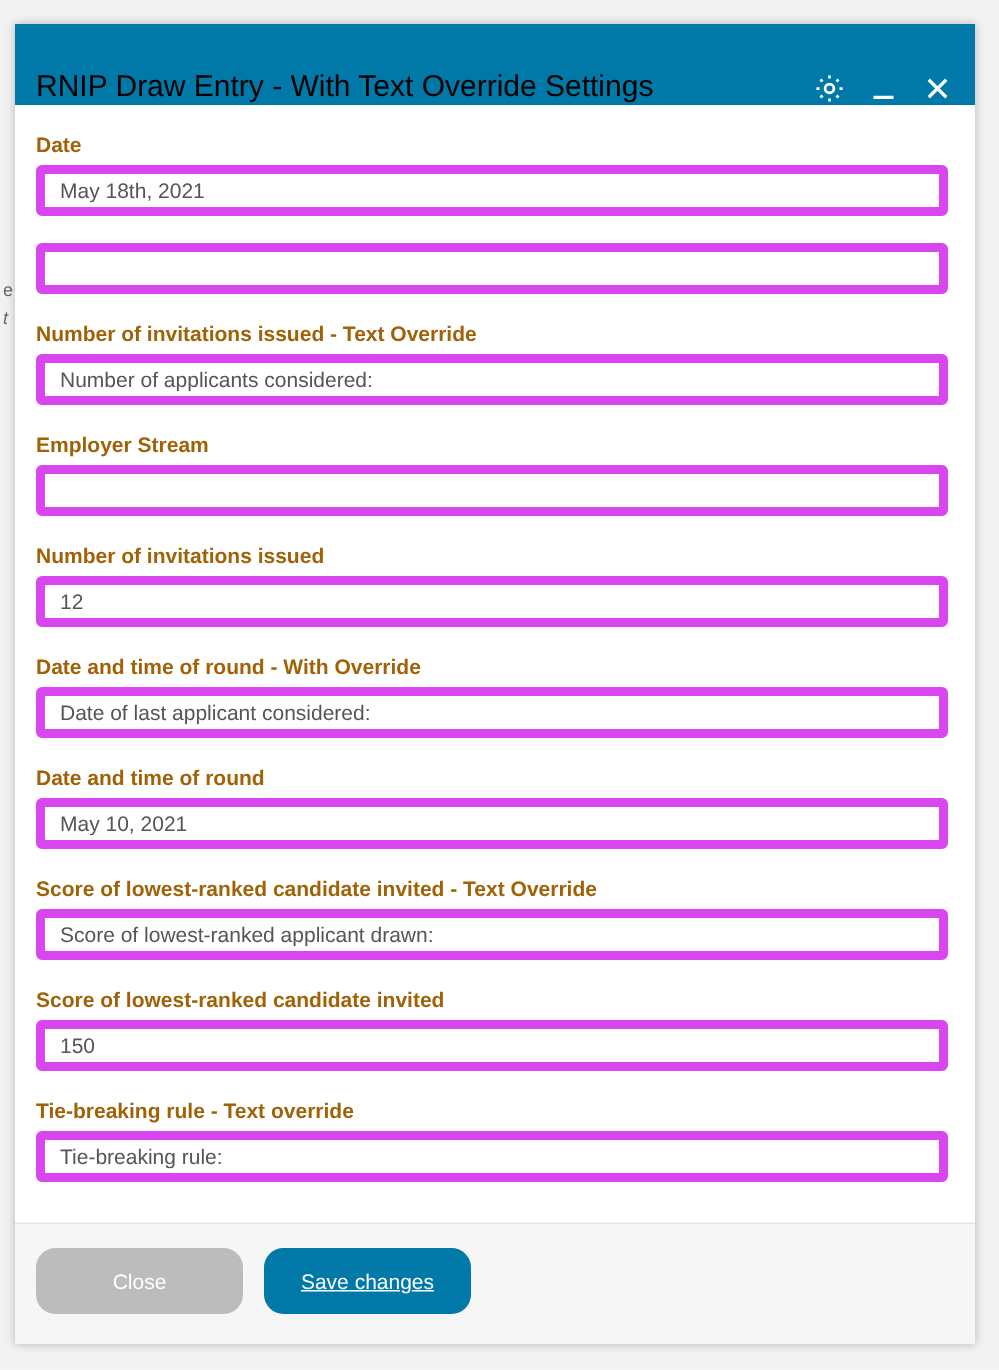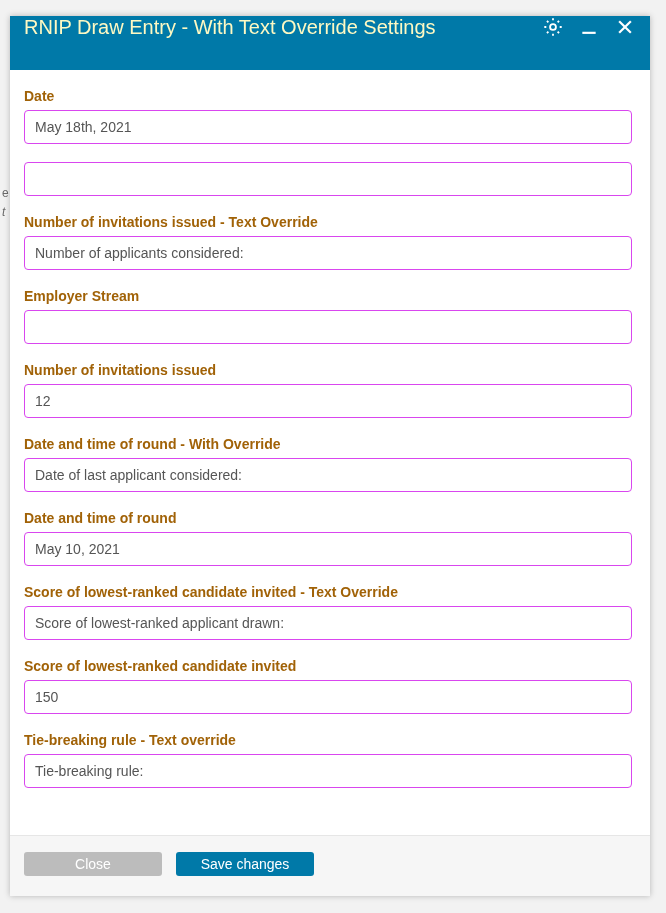--- a/index.html
+++ b/index.html
@@ -16,24 +16,24 @@
     top: 16px;
     width: 640px;
     height: 880px;
     background: #fff;
     box-shadow: 0 0 6px rgba(0,0,0,0.25);
     display: flex;
     flex-direction: column;
   }
   .titlebar {
     background: #0079a8;
-    color: #fef9c3;
+    color: #000000;
     height: 54px;
     display: flex;
-    align-items: flex-start;
+    align-items: flex-end;
     padding: 0 14px 0 14px;
     flex: 0 0 auto;
   }
   .titlebar-title {
     font-size: 20px;
     font-weight: 400;
     flex: 1;
     white-space: nowrap;
   }
   .titlebar-actions {
@@ -67,52 +67,53 @@
   .field-label {
     font-size: 14px;
     color: #a16207;
     font-weight: 600;
     margin-bottom: 6px;
     display: block;
   }
   .text-input {
     width: 100%;
     height: 34px;
-    border: 1px solid #d946ef;
+    border: 6px solid #d946ef;
     border-radius: 4px;
     padding: 4px 10px;
     font-size: 14px;
     color: #555;
     background: #fff;
     font-family: inherit;
   }
   .footer {
     flex: 0 0 auto;
     background: #f6f6f6;
     border-top: 1px solid #e6e6e6;
     padding: 16px 14px 20px 14px;
     display: flex;
     gap: 14px;
   }
   .btn {
-    height: 24px;
+    height: 44px;
     min-width: 138px;
     border: none;
-    border-radius: 3px;
+    border-radius: 13px;
     font-size: 14px;
     cursor: pointer;
     font-family: inherit;
   }
   .btn-secondary {
     background: #bcbcbc;
     color: #fff;
   }
   .btn-primary {
     background: #0079a8;
     color: #fff;
+    text-decoration: underline;
   }
   
   .bg-frag {
     position: absolute;
     font-size: 12px;
     color: #6a6a6a;
     font-family: Arial, sans-serif;
   }
 </style>
 </head>

